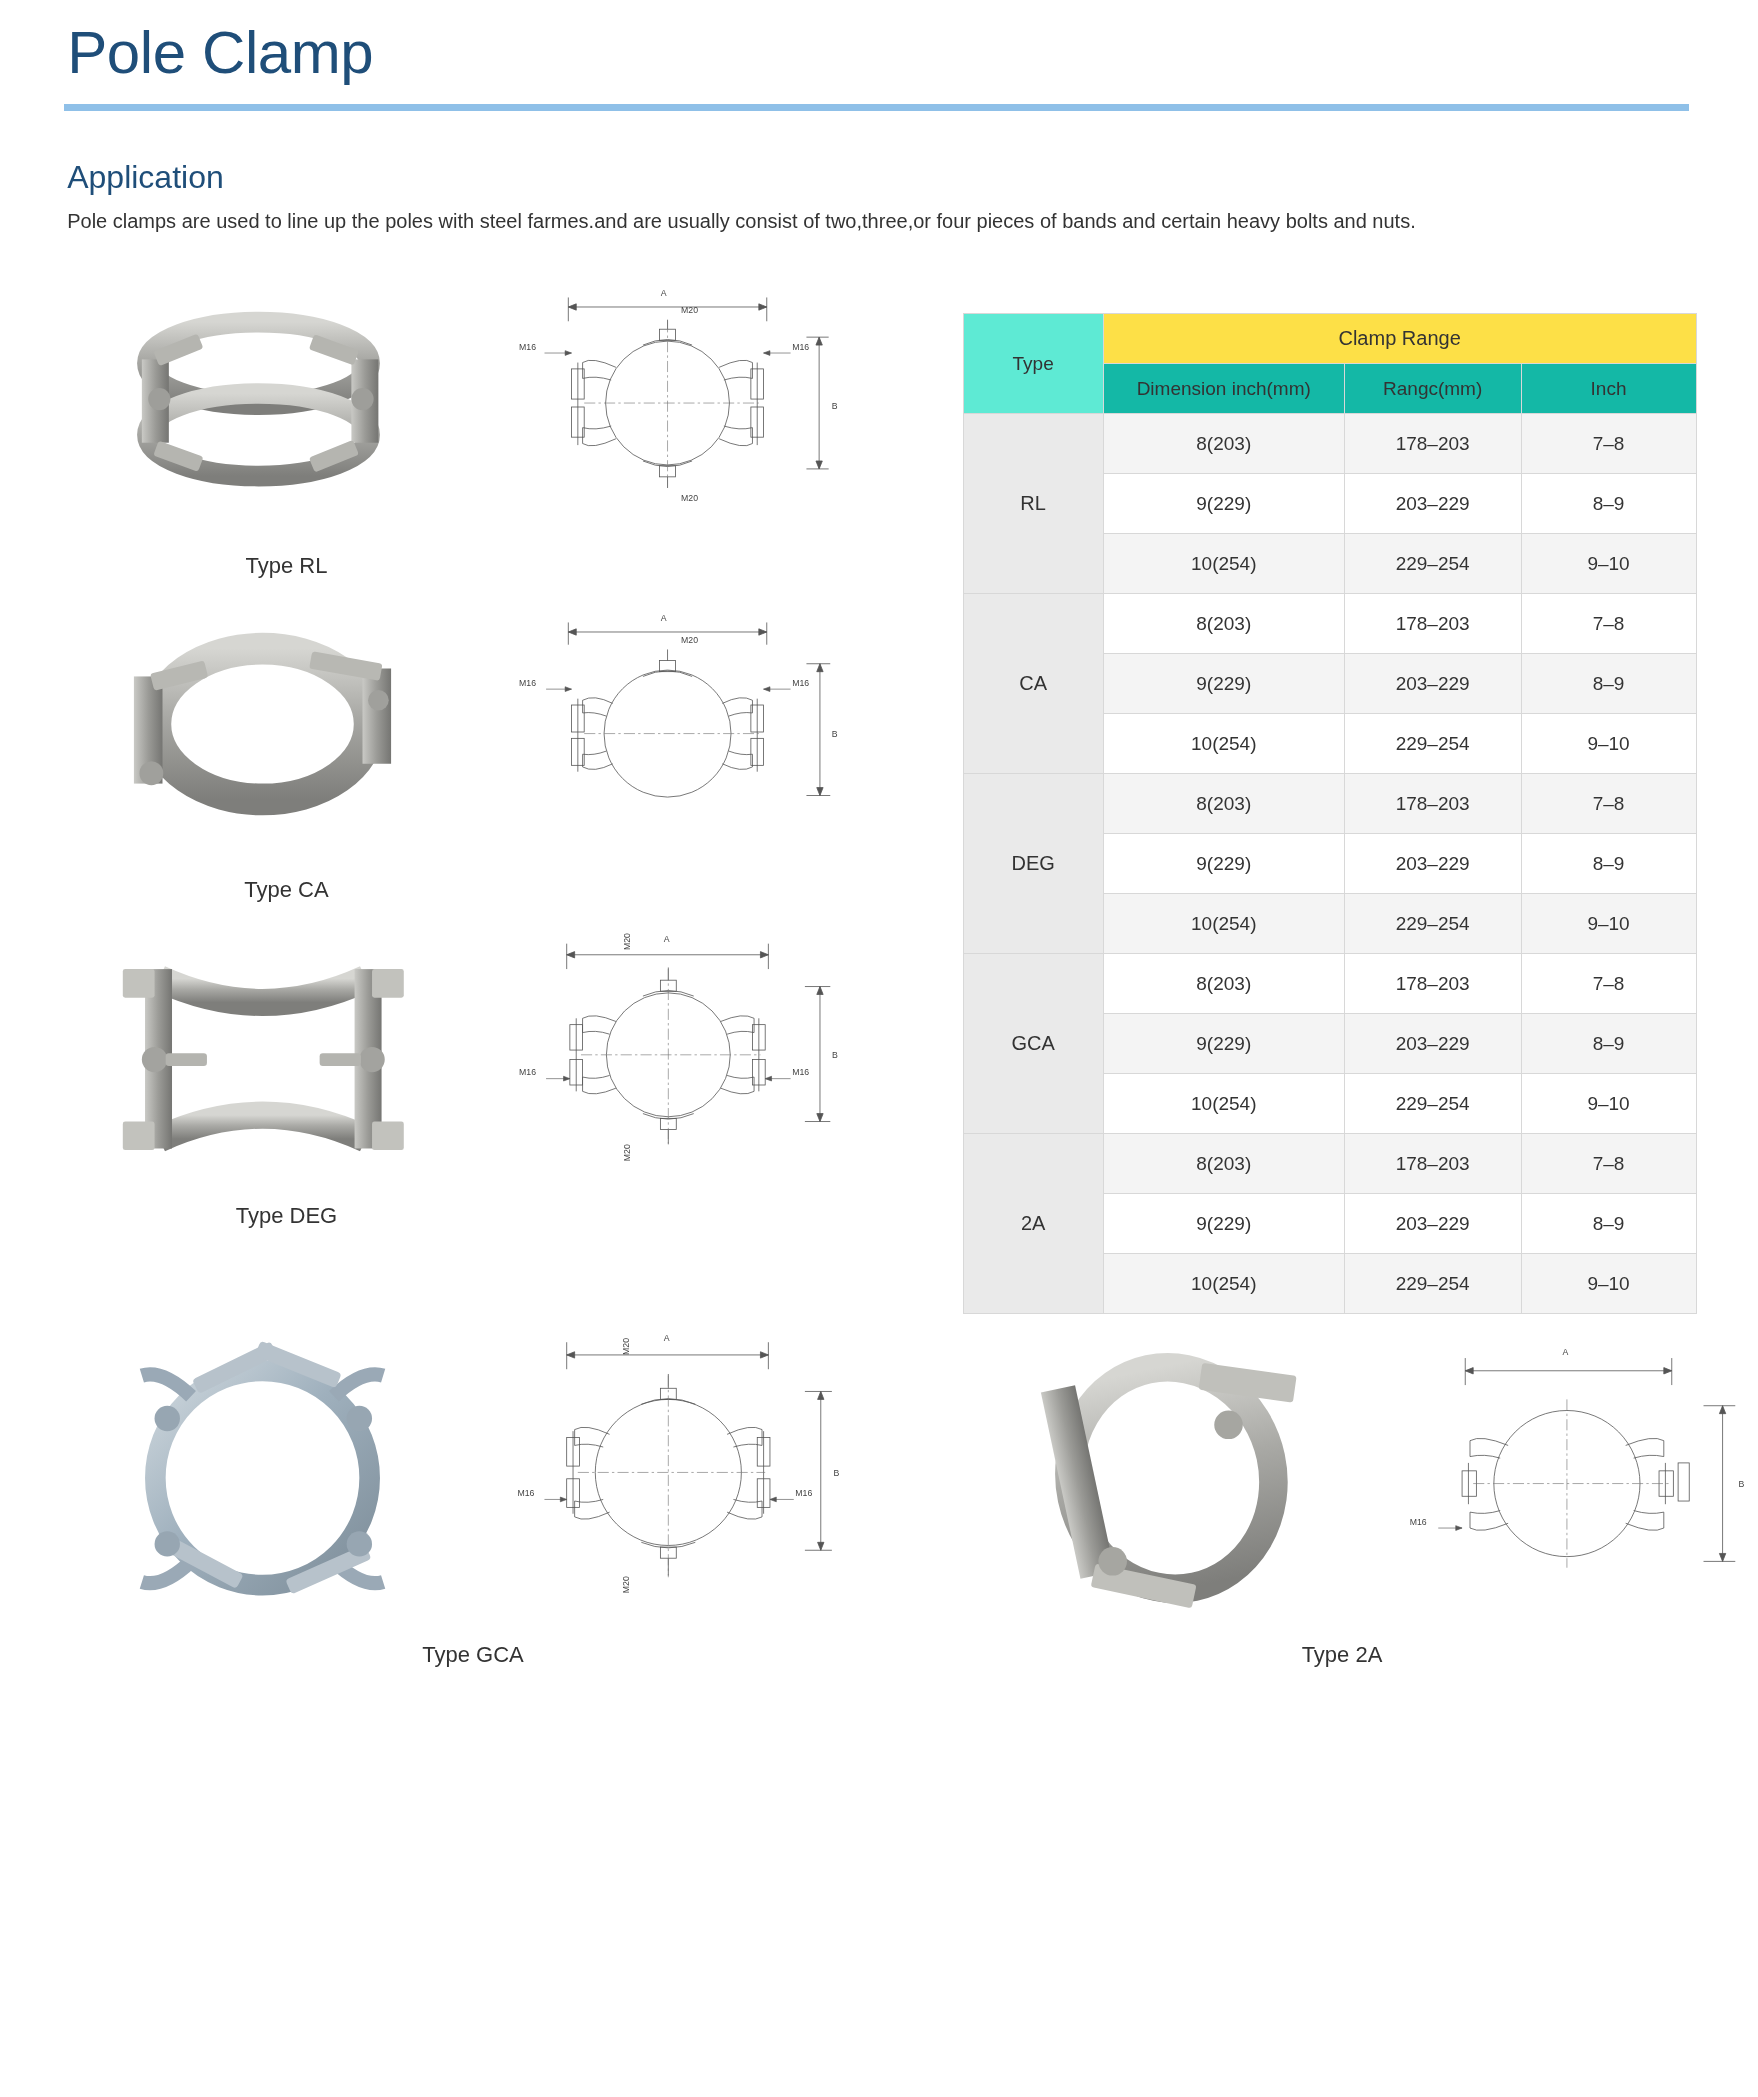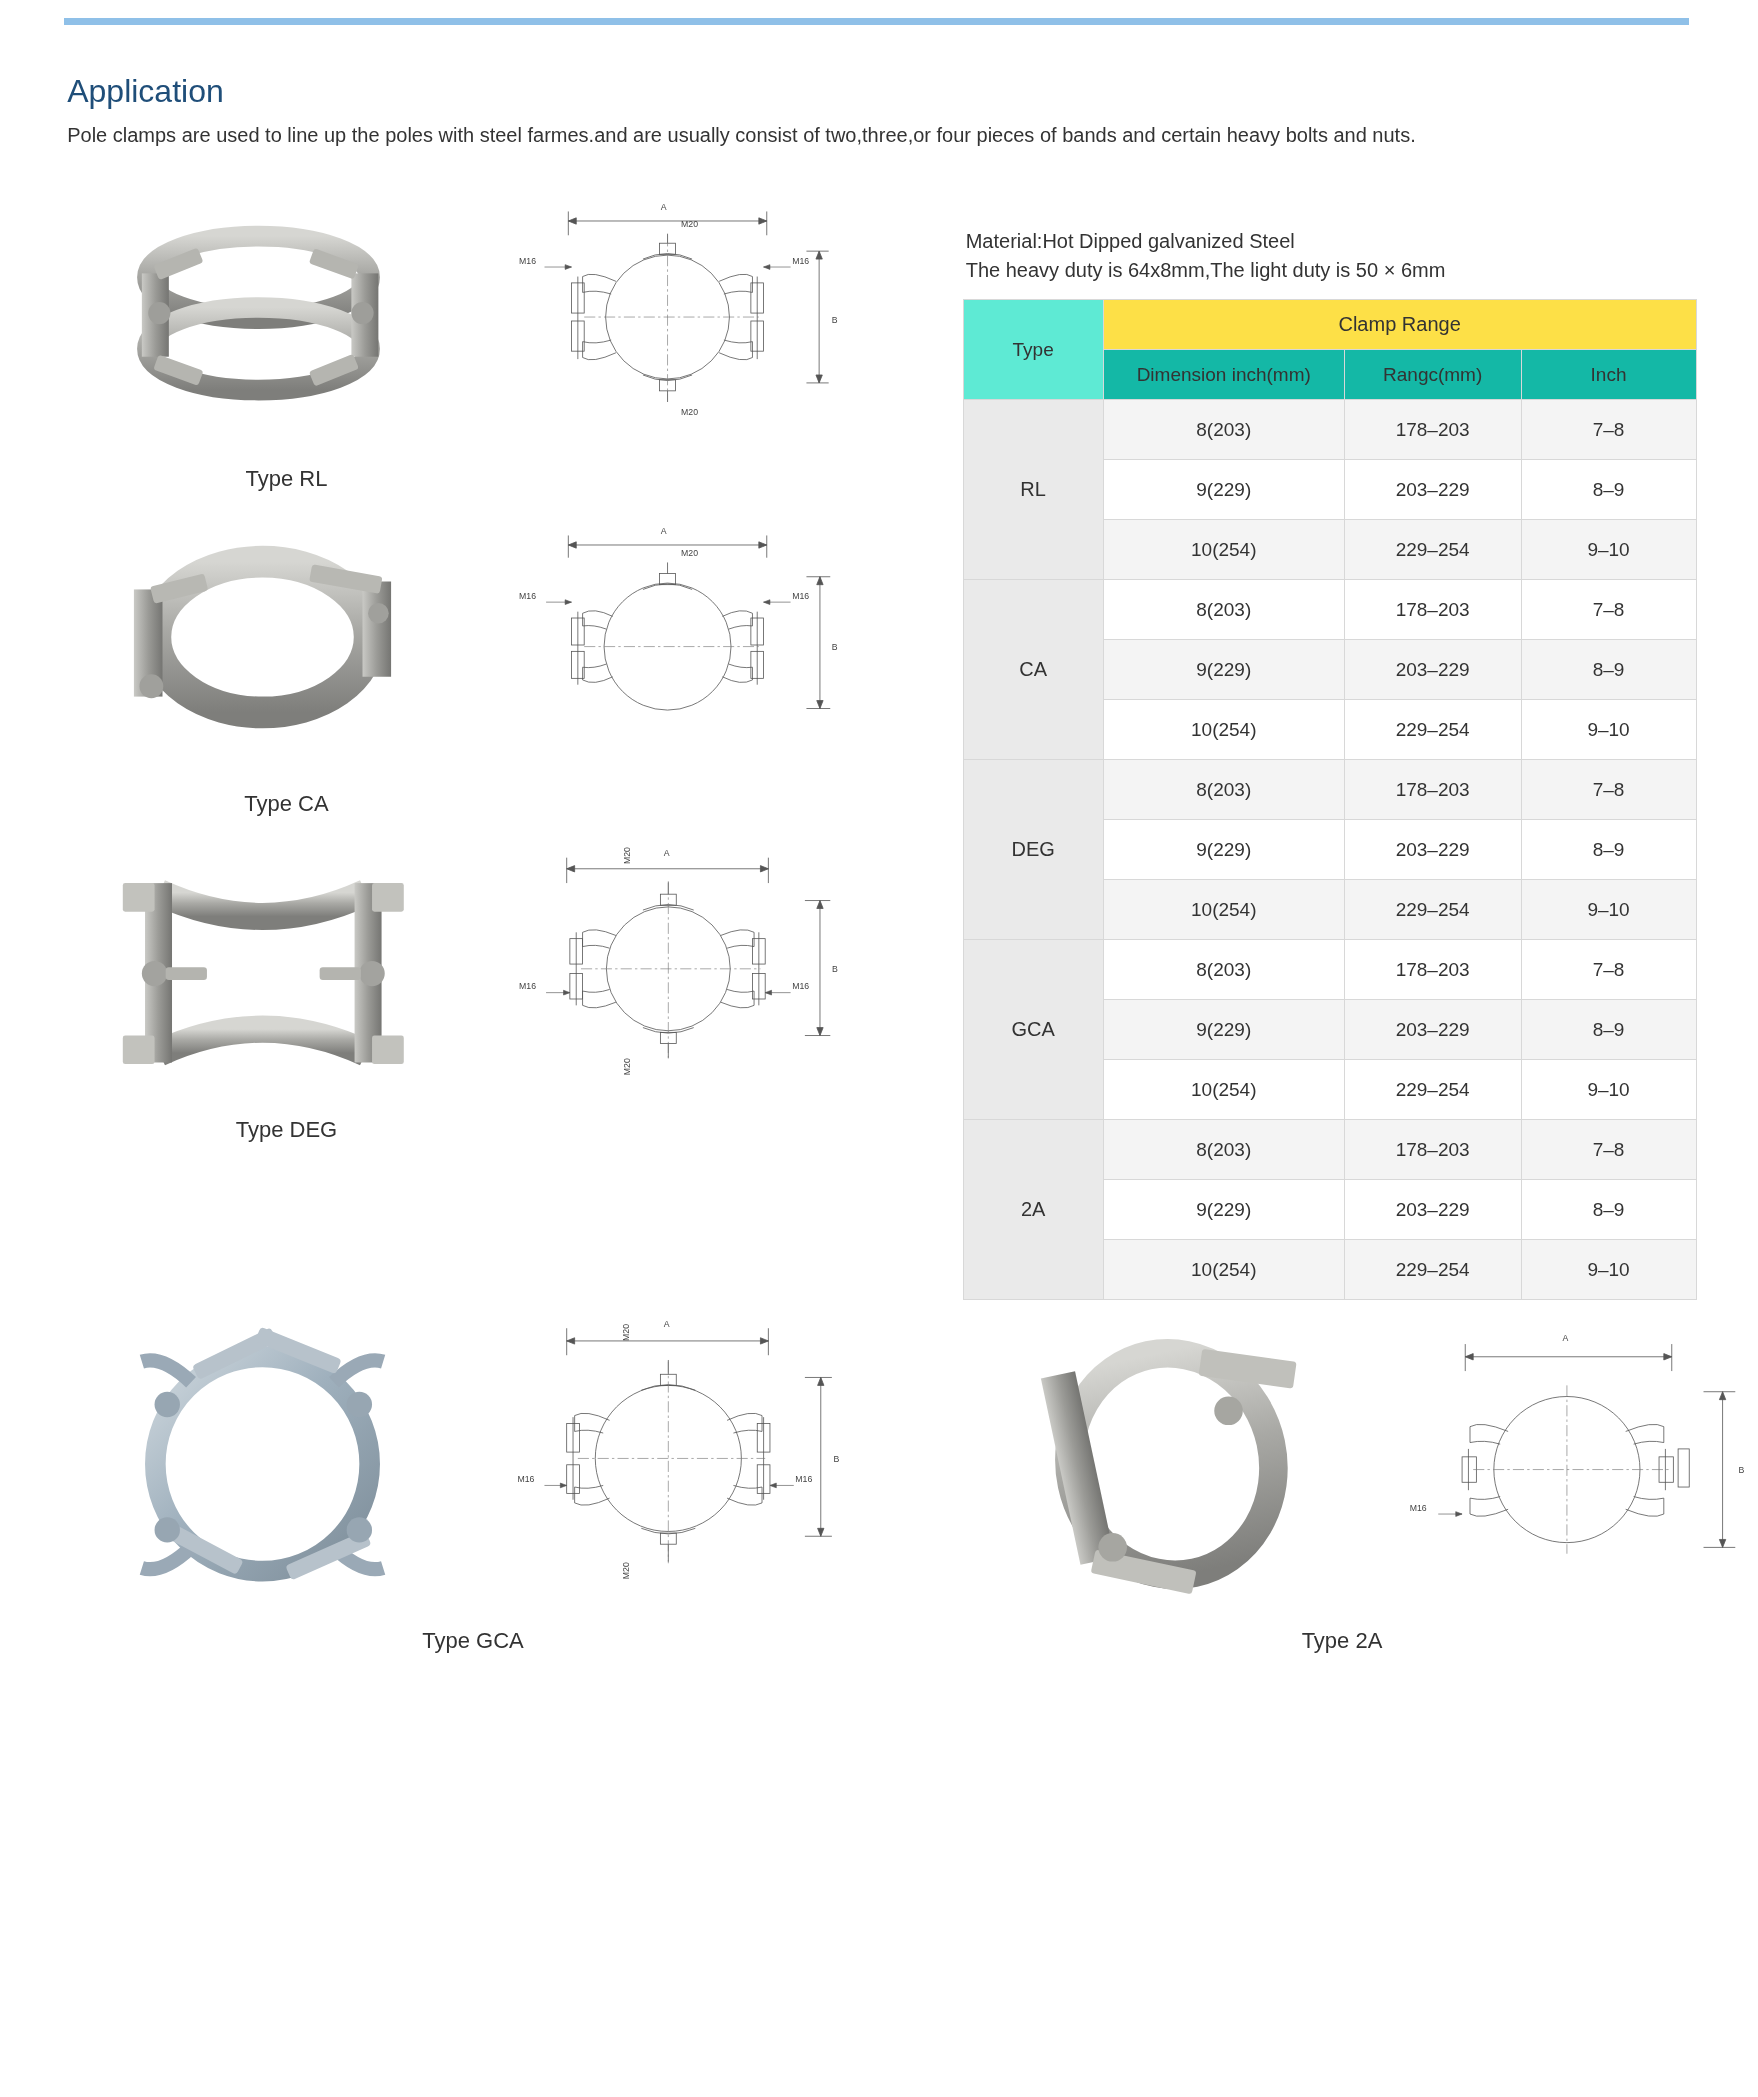--- a/index.html
+++ b/index.html
@@ -188,20 +188,21 @@
   .cap-wrap { width: 818px; }
   .cap-wrap-r { width: 794px; }
   svg { display: block; }
   .dim-text { font-size: 11px; fill: #444; font-family: "Liberation Sans", sans-serif; }
 </style>
 </head>
 <body>
 
 <div class="page">
 
+  <h1 class="title">Pole Clamp</h1>
   <div class="title-rule"></div>
 
   <h2 class="section-heading">Application</h2>
   <p class="app-text">Pole clamps are used to line up the poles with steel farmes.and are usually consist of two,three,or four pieces of bands and certain heavy bolts and nuts.</p>
 
   <div class="content">
 
     <div class="left-col">
 
       <div>
@@ -413,24 +414,20 @@
               <text class="dim-text" x="402" y="192">M16</text>
             </svg>
           </div>
         </div>
         <div class="row-caption">Type DEG</div>
       </div>
 
     </div>
 
     <div class="right-col">
-      <div class="material-note">
-        <div>Material:Hot Dipped galvanized Steel</div>
-        <div>The heavy duty is 64x8mm,The light duty is 50 × 6mm</div>
-      </div>
 
       <table class="spec">
         <thead>
           <tr>
             <th class="type-head" rowspan="2">Type</th>
             <th class="group-head" colspan="3">Clamp Range</th>
           </tr>
           <tr>
             <th class="sub-head">Dimension inch(mm)</th>
             <th class="sub-head">Rangc(mm)</th>

